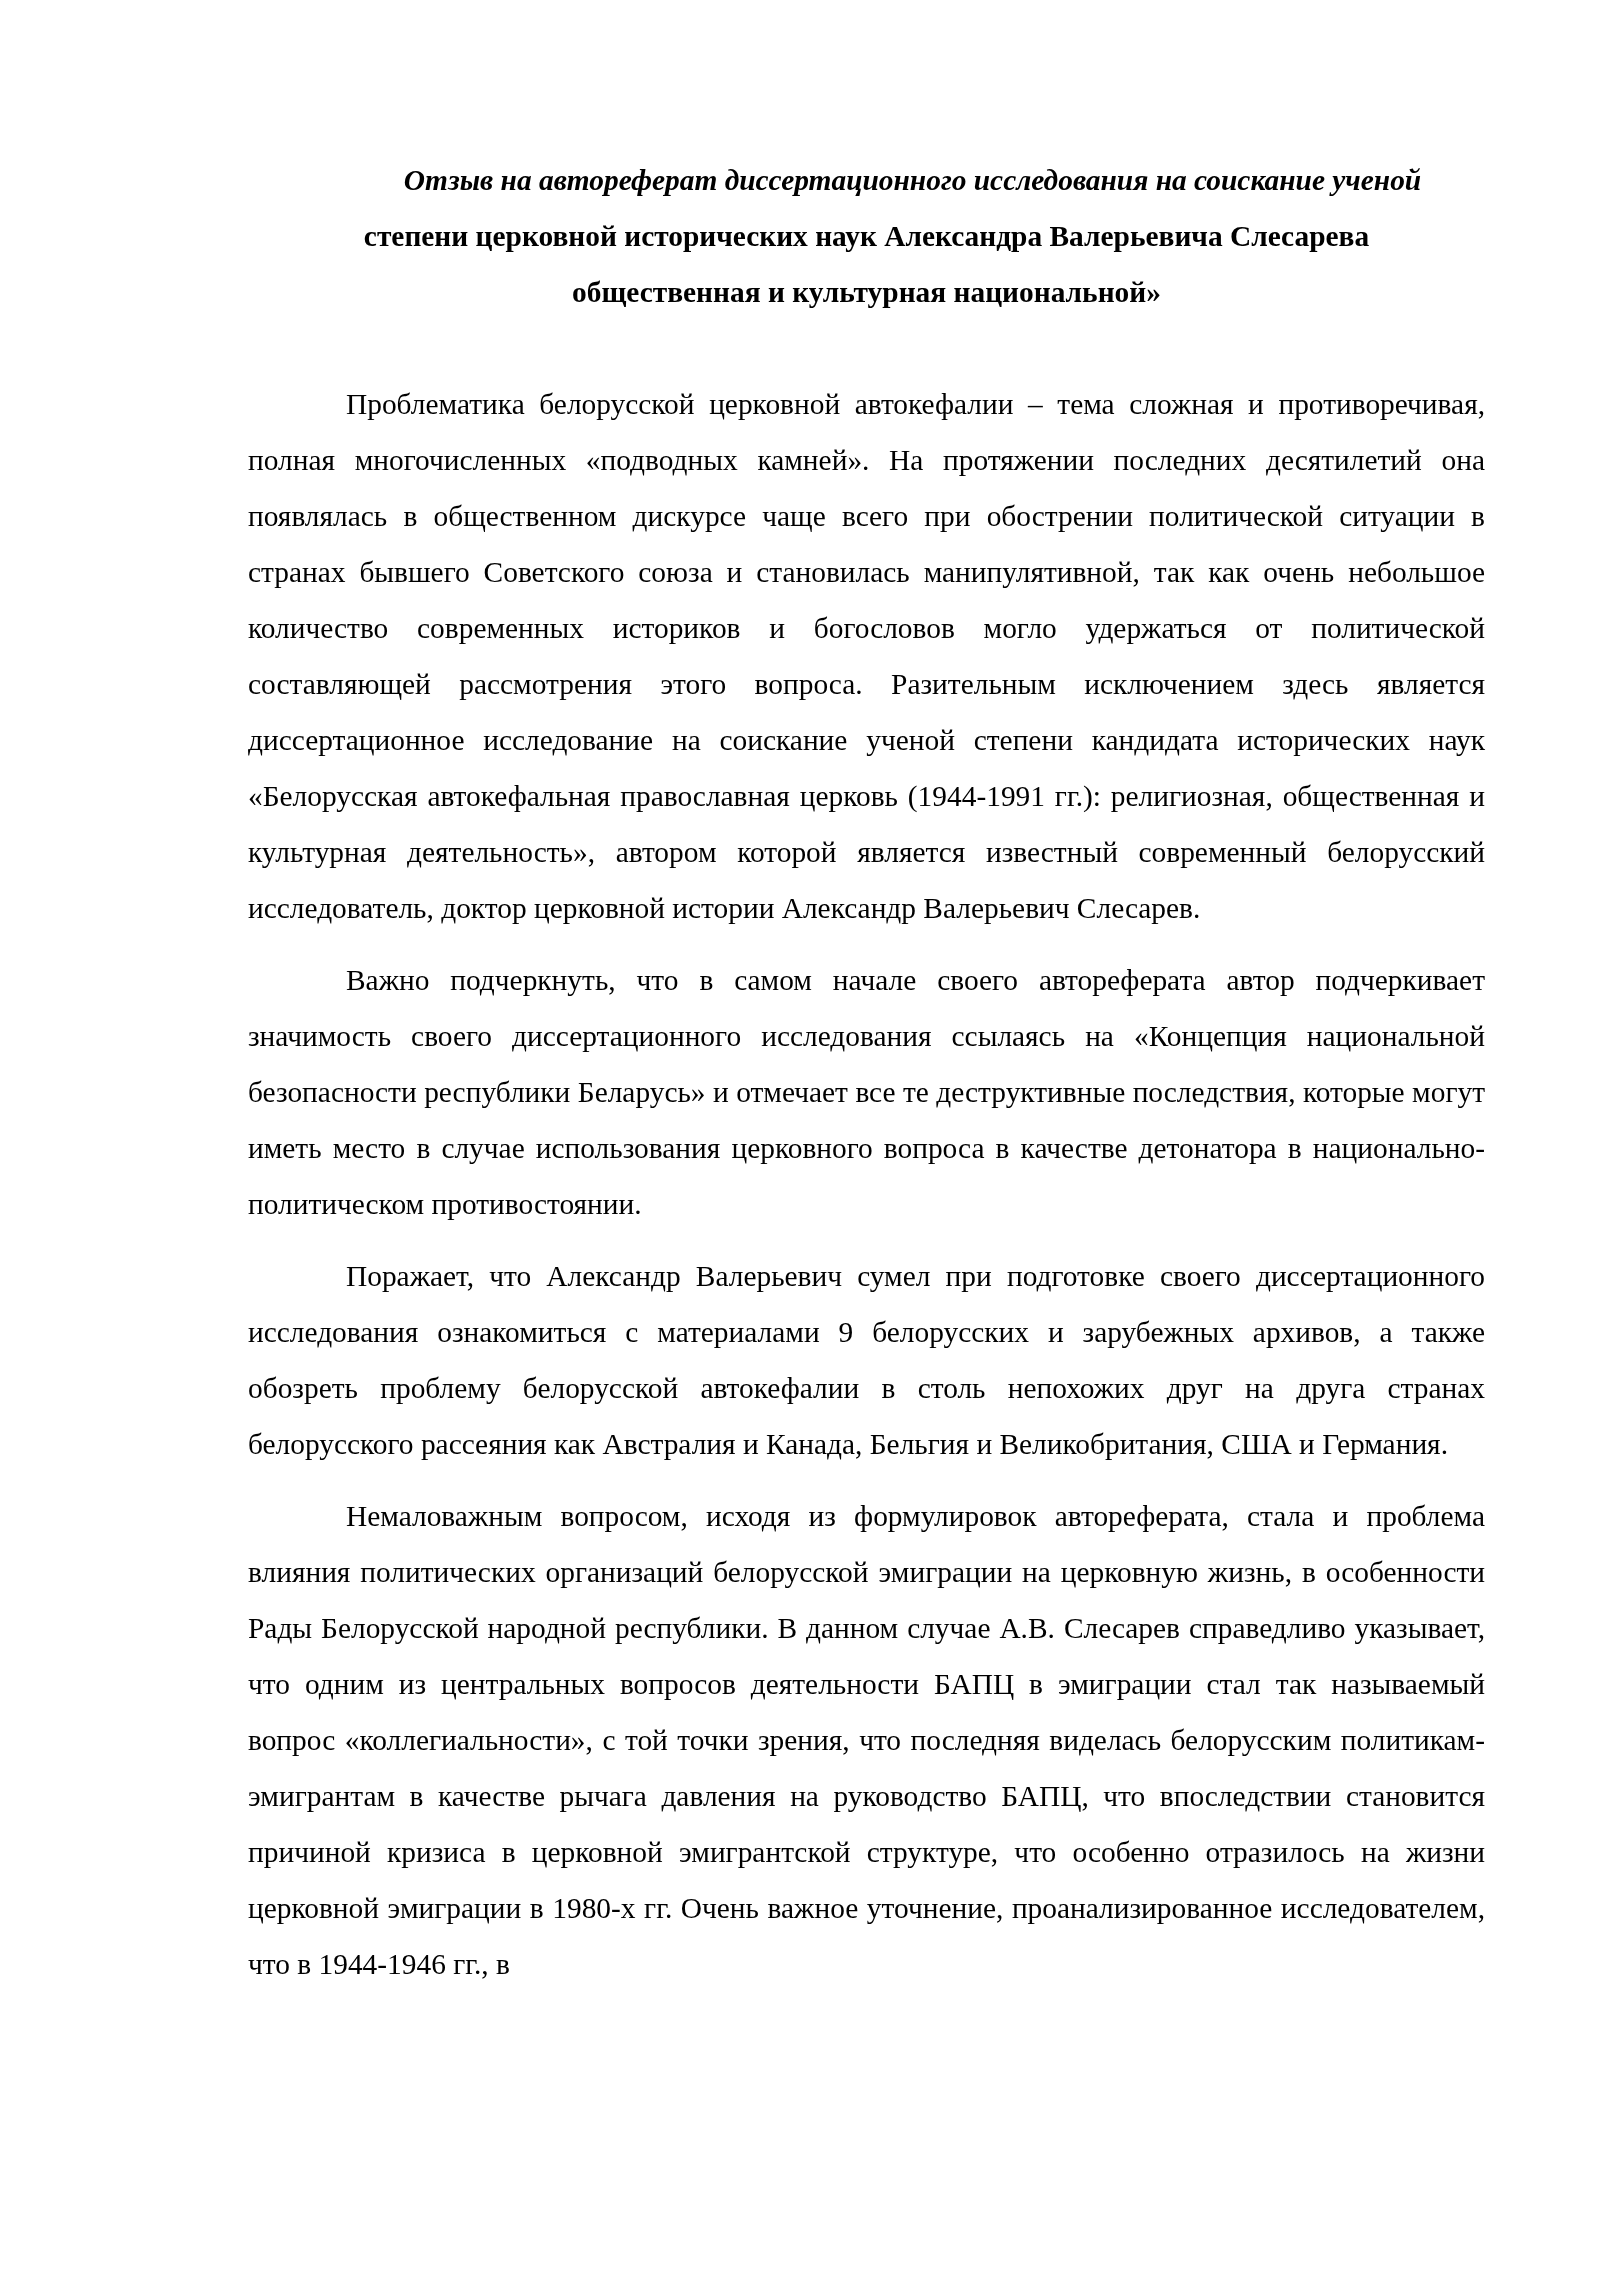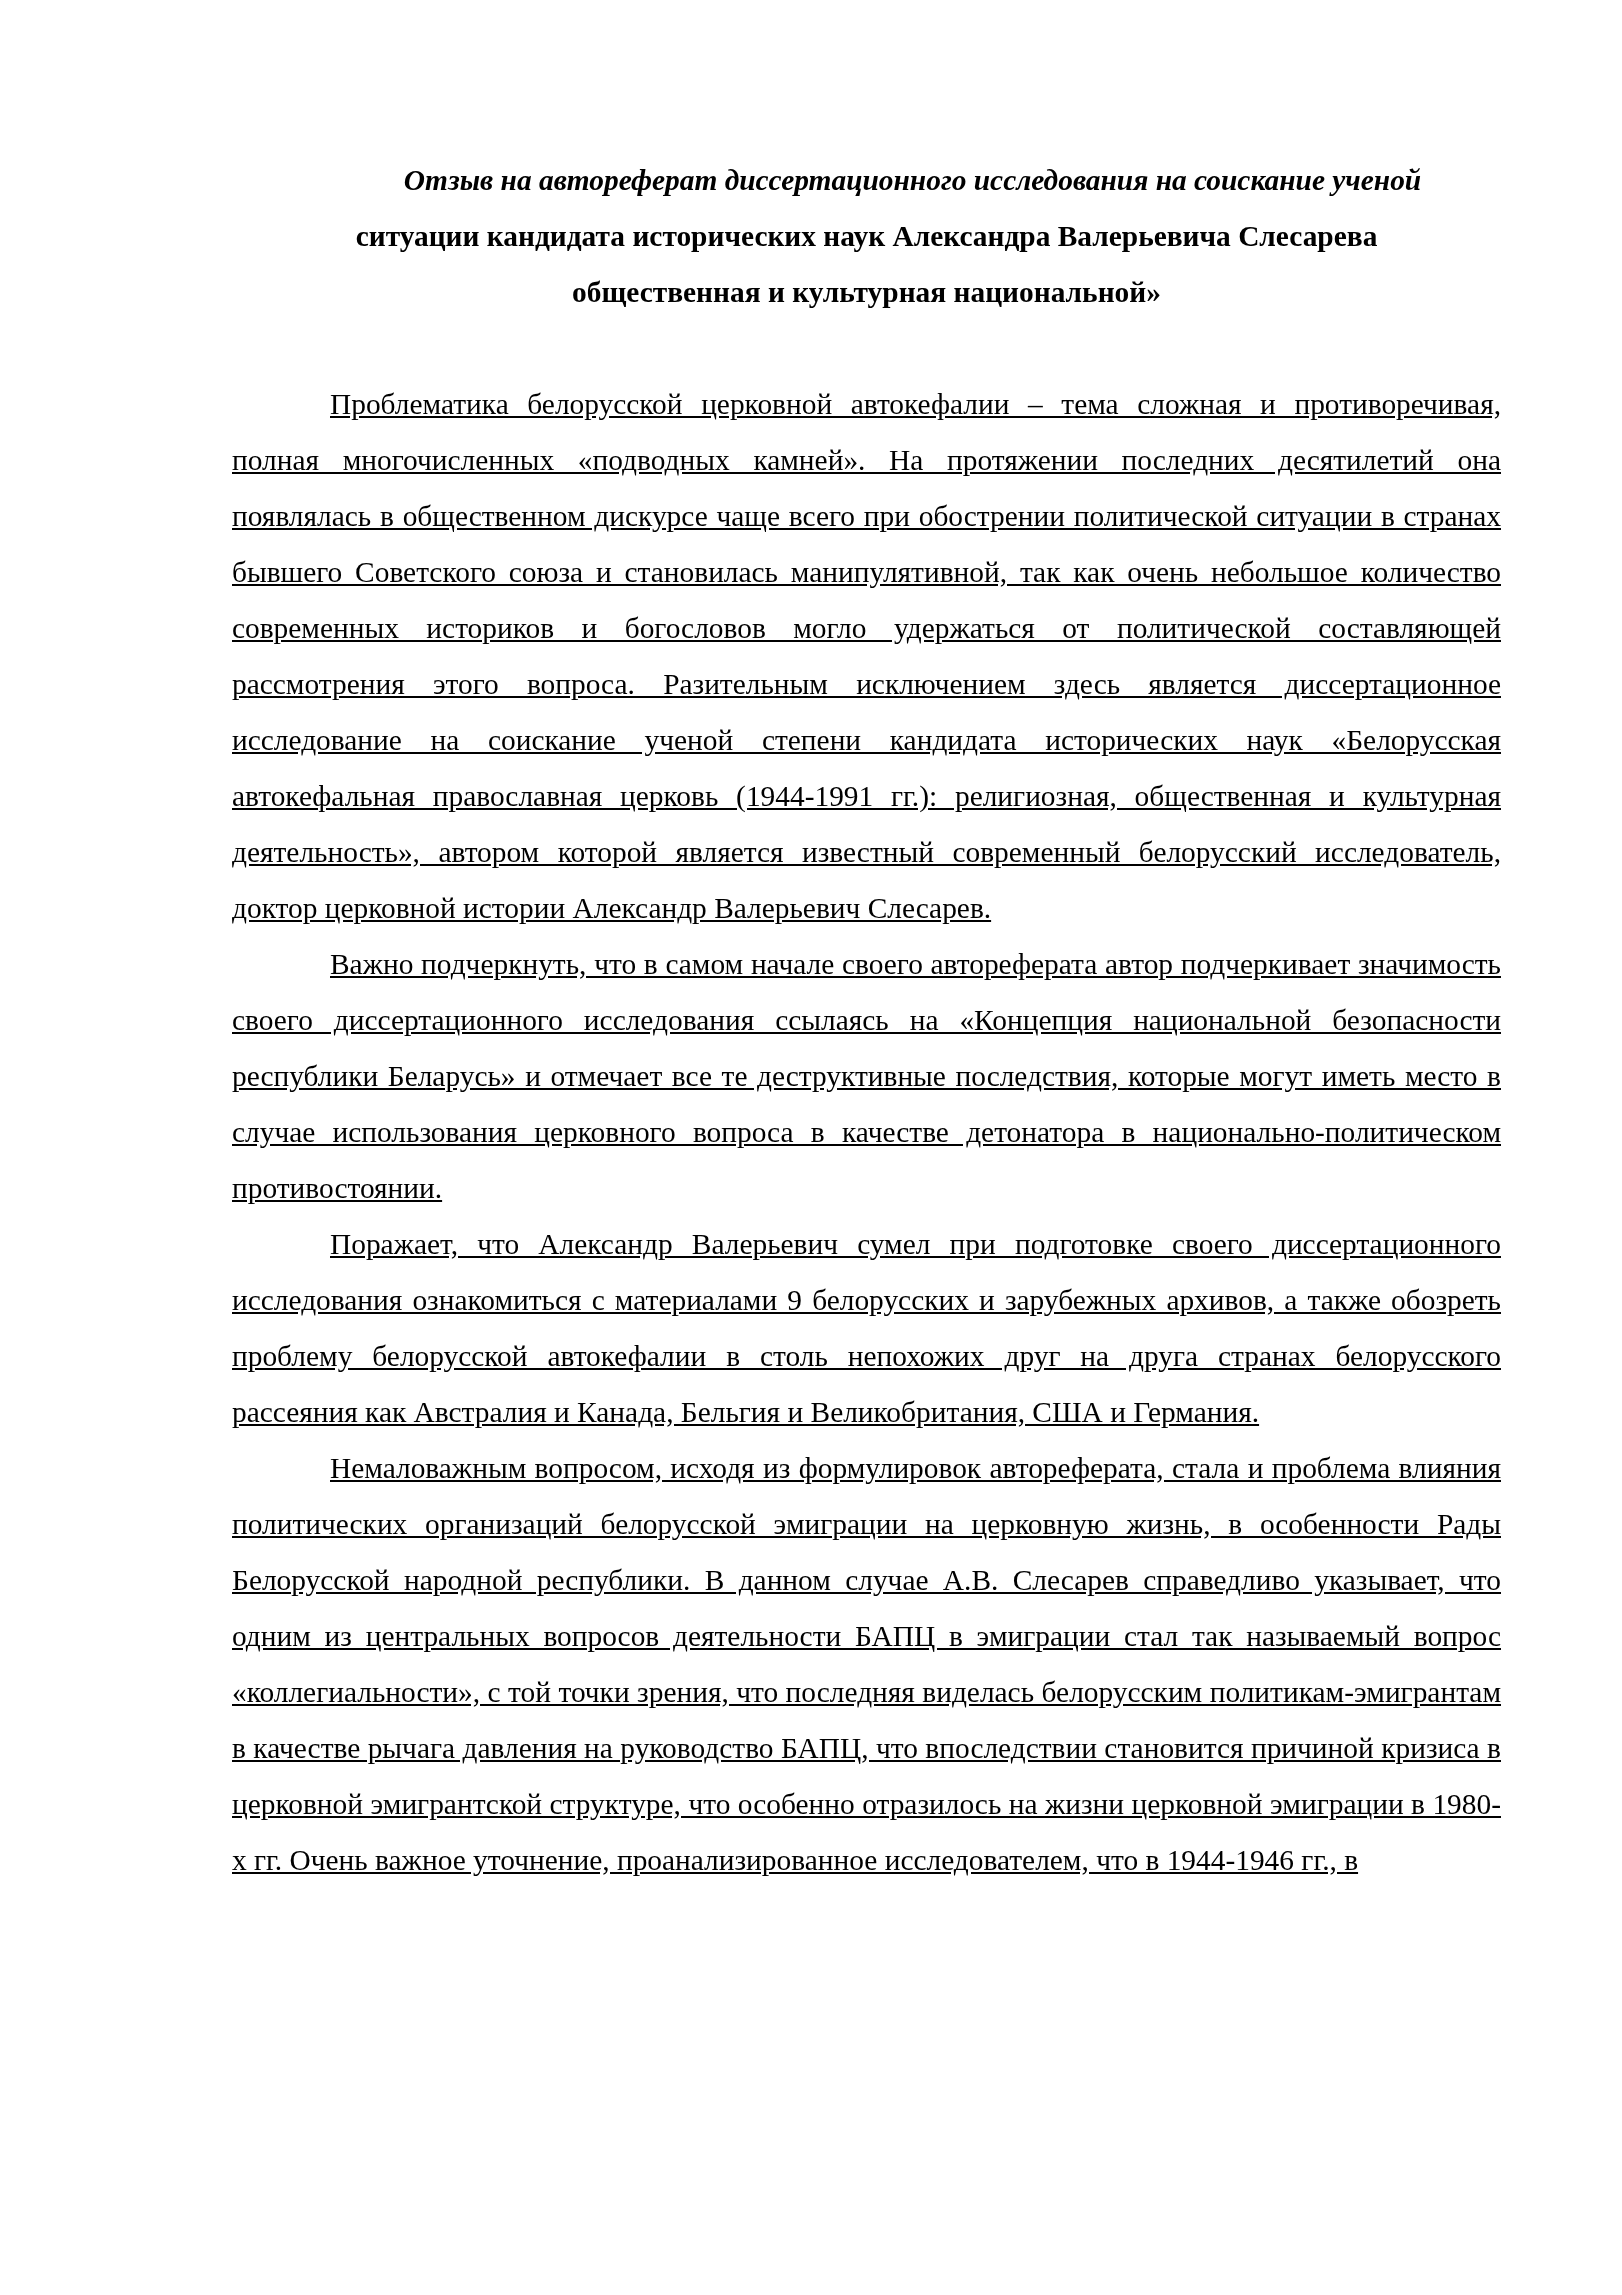--- a/index.html
+++ b/index.html
@@ -9,32 +9,31 @@
     font-family: "Liberation Serif", "DejaVu Serif", serif;
     color: #000; font-size: 29.4px; line-height: 56px;
   }
   .title {
     font-weight: bold; text-align: center; margin: 0 0 56px 0;
     font-size: 29.4px; line-height: 56px;
   }
   .title .t-line { display: block; }
   .title .t-line.first { text-indent: 92px; text-align: center; font-style: italic; }
   .para {
-    margin: 0; text-align: justify; text-indent: 98px;
+    margin: 16px; text-align: justify; text-indent: 98px;
     hyphens: none;
-    text-decoration: underline;
   }
 </style>
 </head>
 <body>
 
 <div class="page">
   <h1 class="title">
     <span class="t-line first">Отзыв на автореферат диссертационного исследования на соискание ученой</span>
-    <span class="t-line">ситуации кандидата исторических наук Александра Валерьевича Слесарева</span>
+    <span class="t-line">степени церковной исторических наук Александра Валерьевича Слесарева</span>
     <span class="t-line">общественная и культурная национальной»</span>
   </h1>
   <p class="para">Проблематика белорусской церковной автокефалии – тема сложная и противоречивая, полная многочисленных «подводных камней». На протяжении последних десятилетий она появлялась в общественном дискурсе чаще всего при обострении политической ситуации в странах бывшего Советского союза и становилась манипулятивной, так как очень небольшое количество современных историков и богословов могло удержаться от политической составляющей рассмотрения этого вопроса. Разительным исключением здесь является диссертационное исследование на соискание ученой степени кандидата исторических наук «Белорусская автокефальная православная церковь (1944-1991 гг.): религиозная, общественная и культурная деятельность», автором которой является известный современный белорусский исследователь, доктор церковной истории Александр Валерьевич Слесарев.</p>
   <p class="para">Важно подчеркнуть, что в самом начале своего автореферата автор подчеркивает значимость своего диссертационного исследования ссылаясь на «Концепция национальной безопасности республики Беларусь» и отмечает все те деструктивные последствия, которые могут иметь место в случае использования церковного вопроса в качестве детонатора в национально-политическом противостоянии.</p>
   <p class="para">Поражает, что Александр Валерьевич сумел при подготовке своего диссертационного исследования ознакомиться с материалами 9 белорусских и зарубежных архивов, а также обозреть проблему белорусской автокефалии в столь непохожих друг на друга странах белорусского рассеяния как Австралия и Канада, Бельгия и Великобритания, США и Германия.</p>
   <p class="para">Немаловажным вопросом, исходя из формулировок автореферата, стала и проблема влияния политических организаций белорусской эмиграции на церковную жизнь, в особенности Рады Белорусской народной республики. В данном случае А.В. Слесарев справедливо указывает, что одним из центральных вопросов деятельности БАПЦ в эмиграции стал так называемый вопрос «коллегиальности», с той точки зрения, что последняя виделась белорусским политикам-эмигрантам в качестве рычага давления на руководство БАПЦ, что впоследствии становится причиной кризиса в церковной эмигрантской структуре, что особенно отразилось на жизни церковной эмиграции в 1980-х гг. Очень важное уточнение, проанализированное исследователем, что в 1944-1946 гг., в</p>
 </div>
 
 
 </body></html>

